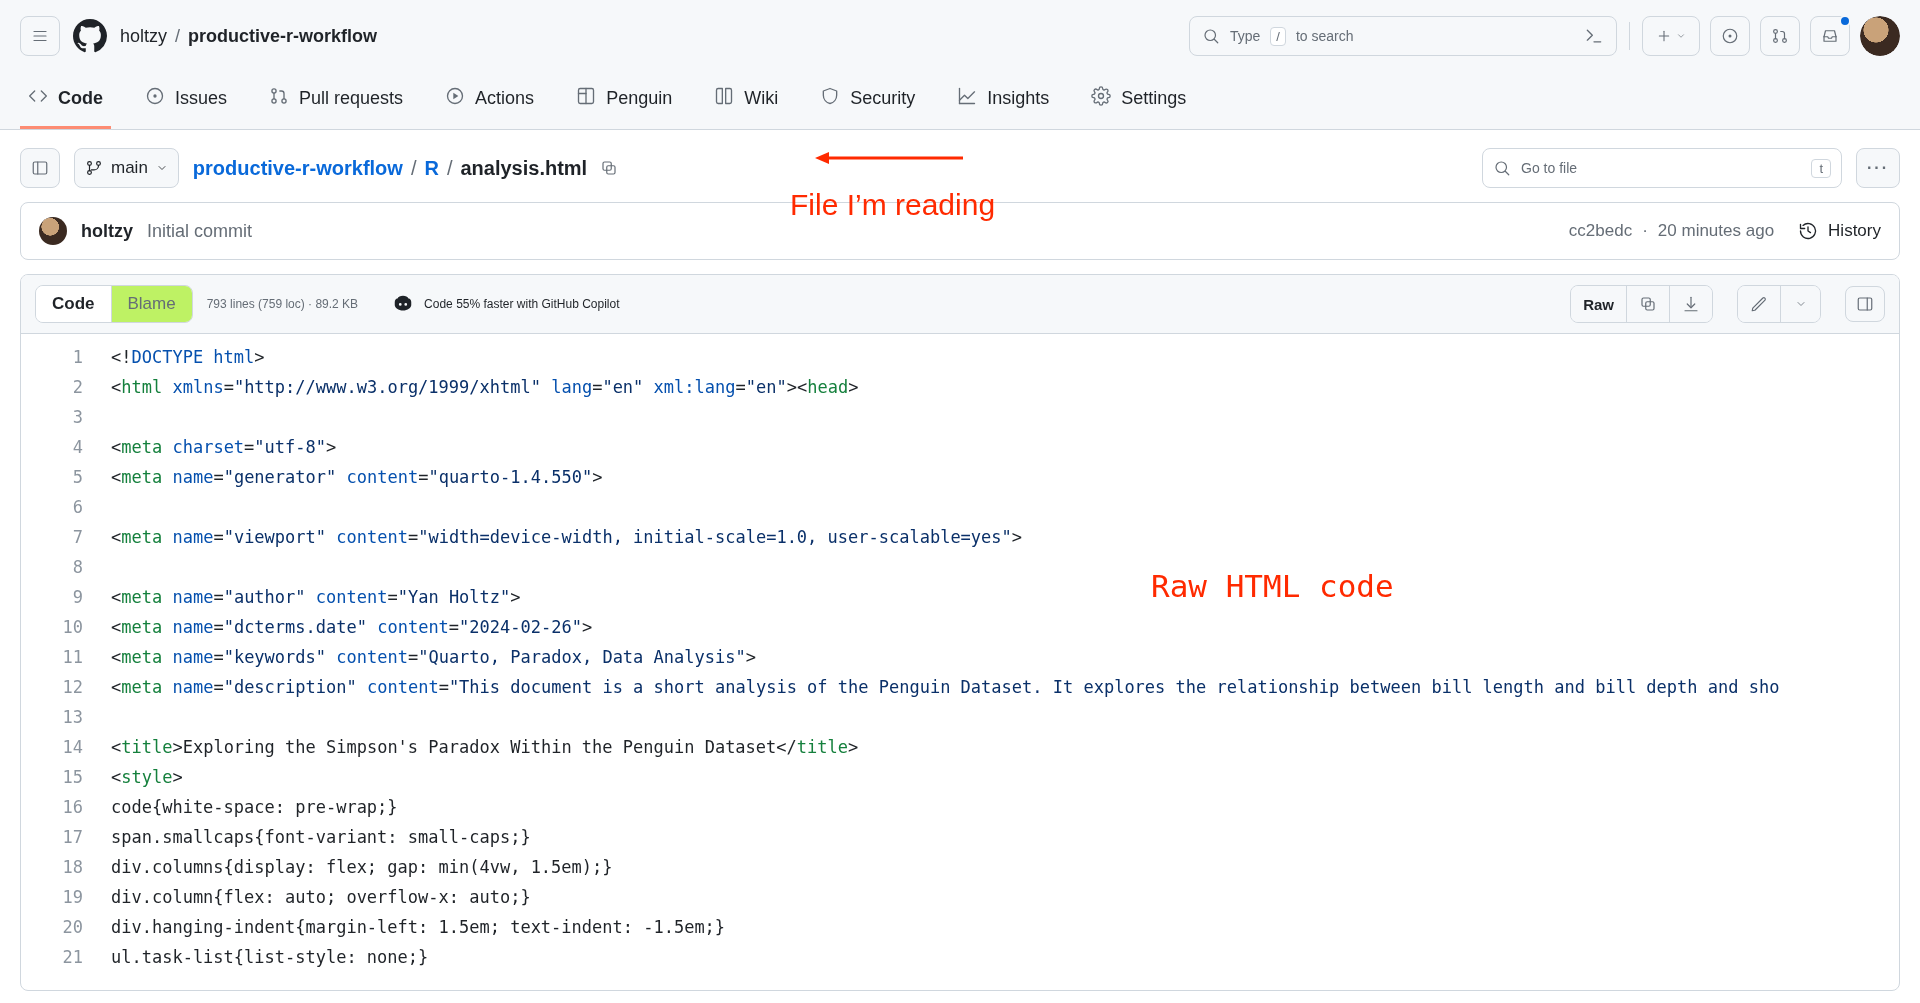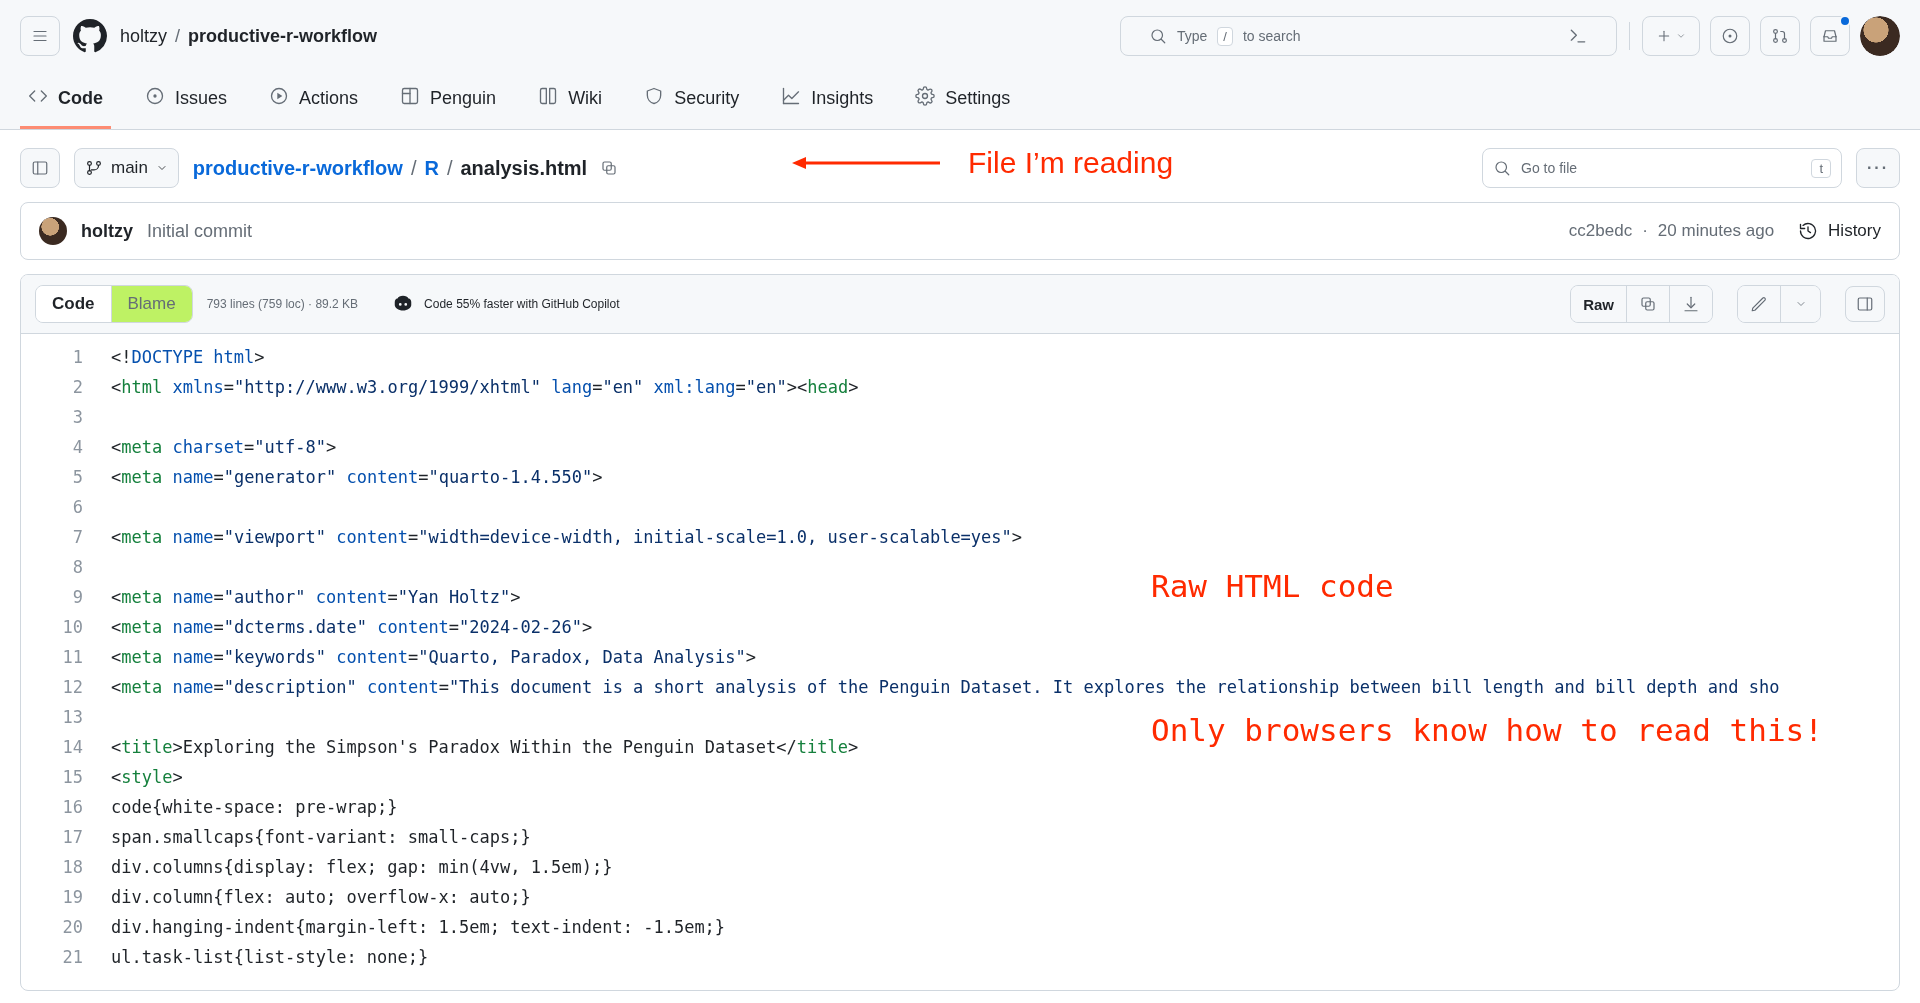--- a/index.html
+++ b/index.html
@@ -38,23 +38,23 @@
   .crumbs {
     display: flex; align-items: center; gap: 8px;
     font-size: 18px;
   }
   .crumbs .owner { color: #1f2328; font-weight: 400;}
   .crumbs .sep   { color: #656d76; }
   .crumbs .repo  { color: #1f2328; font-weight: 600;}
   .spacer { flex: 1; }
   .search-box {
     display: flex; align-items: center; gap: 10px;
-    width: 497px; height: 40px;
+    width: 428px; height: 40px;
     border: 1px solid #d0d7de; border-radius: 8px;
-    padding: 0 28px; color: #656d76; background: #f6f8fa;
+    padding: 0 12px; color: #656d76; background: #f6f8fa;
   }
   .kbd {
     display:inline-flex; align-items:center; justify-content:center;
     border:1px solid #d0d7de; border-radius:4px; padding:1px 5px; font-size:13px;
     background:#fff;
   }
   .hdr-right { display:flex; gap:10px; }
   .plus-btn { width: 58px; display:flex; align-items:center; justify-content:center; gap:4px;}
   .divider-v { width:1px; height:28px; background:#d0d7de; align-self:center; margin:0 2px;}
   .avatar {
@@ -106,20 +106,21 @@
   .breadcrumb-file .cur { color:#1f2328; font-weight:700;}
   .copy-path-btn {
     display:inline-flex; width:28px; height:28px; align-items:center; justify-content:center;
     color:#656d76; cursor:pointer; border-radius:6px;
   }
   .arrow-annot {
     position:absolute; left:790px; top: 16px;
     display:flex; align-items:center; gap:18px;
     color:#ff2a00; font-size:30px; font-weight:400;
     pointer-events:none;
+    flex-direction:column;
   }
   .arrow-svg { width:160px; height:24px;}
   .gotofile {
     display:flex; align-items:center; gap:10px;
     width:360px; height:40px; border:1px solid #d0d7de; border-radius:8px;
     padding:12px 10px; color:#656d76;
   }
   .gotofile .kbd2 {
     margin-left:auto; border:1px solid #d0d7de; border-radius:4px;
     padding:1px 7px; font-size:13px; background:#fff;
@@ -277,20 +278,30 @@
           <polyline points="8 6 2 12 8 18"></polyline>
         </svg></span>
     <span class="tab-lbl">Code</span>
   </div>
   <div class="repo-tab">
     <span class="tab-icon"><svg class="ico" viewBox="0 0 24 24">
           <circle cx="12" cy="12" r="9"></circle>
           <circle cx="12" cy="12" r="2" style="fill:currentColor;stroke:none"></circle>
         </svg></span>
     <span class="tab-lbl">Issues</span>
+  </div>
+  <div class="repo-tab">
+    <span class="tab-icon"><svg class="ico" viewBox="0 0 24 24">
+          <circle cx="6" cy="6" r="2.5"></circle>
+          <circle cx="6" cy="18" r="2.5"></circle>
+          <circle cx="18" cy="18" r="2.5"></circle>
+          <path d="M6 8.5v7"></path>
+          <path d="M13 6h2a3 3 0 0 1 3 3v6.5"></path>
+        </svg></span>
+    <span class="tab-lbl">Pull requests</span>
   </div>
   <div class="repo-tab">
     <span class="tab-icon"><svg class="ico" viewBox="0 0 24 24">
           <circle cx="12" cy="12" r="9"></circle>
           <polygon points="10 8 16 12 10 16" style="fill:currentColor;stroke:none"></polygon>
         </svg></span>
     <span class="tab-lbl">Actions</span>
   </div>
   <div class="repo-tab">
     <span class="tab-icon"><svg class="ico" viewBox="0 0 24 24">
@@ -453,16 +464,15 @@
             <line x1="15" y1="4" x2="15" y2="20"></line>
           </svg>
         </button>
     </div>
   </div>
 
   <div class="code-area" id="code-area">
     
     <div class="ln">1</div><div class="cl"><span class="pun">&lt;!</span><span class="doc">DOCTYPE html</span><span class="pun">&gt;</span></div><div class="ln">2</div><div class="cl"><span class="pun">&lt;</span><span class="tag">html</span><span class="pun"> </span><span class="attr">xmlns</span><span class="pun">=</span><span class="str">"http://www.w3.org/1999/xhtml"</span><span class="pun"> </span><span class="attr">lang</span><span class="pun">=</span><span class="str">"en"</span><span class="pun"> </span><span class="attr">xml:lang</span><span class="pun">=</span><span class="str">"en"</span><span class="pun">&gt;&lt;</span><span class="tag">head</span><span class="pun">&gt;</span></div><div class="ln">3</div><div class="cl">&nbsp;</div><div class="ln">4</div><div class="cl"><span class="pun">&lt;</span><span class="tag">meta</span><span class="pun"> </span><span class="attr">charset</span><span class="pun">=</span><span class="str">"utf-8"</span><span class="pun">&gt;</span></div><div class="ln">5</div><div class="cl"><span class="pun">&lt;</span><span class="tag">meta</span><span class="pun"> </span><span class="attr">name</span><span class="pun">=</span><span class="str">"generator"</span><span class="pun"> </span><span class="attr">content</span><span class="pun">=</span><span class="str">"quarto-1.4.550"</span><span class="pun">&gt;</span></div><div class="ln">6</div><div class="cl">&nbsp;</div><div class="ln">7</div><div class="cl"><span class="pun">&lt;</span><span class="tag">meta</span><span class="pun"> </span><span class="attr">name</span><span class="pun">=</span><span class="str">"viewport"</span><span class="pun"> </span><span class="attr">content</span><span class="pun">=</span><span class="str">"width=device-width, initial-scale=1.0, user-scalable=yes"</span><span class="pun">&gt;</span></div><div class="ln">8</div><div class="cl">&nbsp;</div><div class="ln">9</div><div class="cl"><span class="pun">&lt;</span><span class="tag">meta</span><span class="pun"> </span><span class="attr">name</span><span class="pun">=</span><span class="str">"author"</span><span class="pun"> </span><span class="attr">content</span><span class="pun">=</span><span class="str">"Yan Holtz"</span><span class="pun">&gt;</span></div><div class="ln">10</div><div class="cl"><span class="pun">&lt;</span><span class="tag">meta</span><span class="pun"> </span><span class="attr">name</span><span class="pun">=</span><span class="str">"dcterms.date"</span><span class="pun"> </span><span class="attr">content</span><span class="pun">=</span><span class="str">"2024-02-26"</span><span class="pun">&gt;</span></div><div class="ln">11</div><div class="cl"><span class="pun">&lt;</span><span class="tag">meta</span><span class="pun"> </span><span class="attr">name</span><span class="pun">=</span><span class="str">"keywords"</span><span class="pun"> </span><span class="attr">content</span><span class="pun">=</span><span class="str">"Quarto, Paradox, Data Analysis"</span><span class="pun">&gt;</span></div><div class="ln">12</div><div class="cl"><span class="pun">&lt;</span><span class="tag">meta</span><span class="pun"> </span><span class="attr">name</span><span class="pun">=</span><span class="str">"description"</span><span class="pun"> </span><span class="attr">content</span><span class="pun">=</span><span class="str">"This document is a short analysis of the Penguin Dataset. It explores the relationship between bill length and bill depth and sho</span></div><div class="ln">13</div><div class="cl">&nbsp;</div><div class="ln">14</div><div class="cl"><span class="pun">&lt;</span><span class="tag">title</span><span class="pun">&gt;</span><span class="pun">Exploring the Simpson's Paradox Within the Penguin Dataset</span><span class="pun">&lt;/</span><span class="tag">title</span><span class="pun">&gt;</span></div><div class="ln">15</div><div class="cl"><span class="pun">&lt;</span><span class="tag">style</span><span class="pun">&gt;</span></div><div class="ln">16</div><div class="cl"><span class="pun">code{white-space: pre-wrap;}</span></div><div class="ln">17</div><div class="cl"><span class="pun">span.smallcaps{font-variant: small-caps;}</span></div><div class="ln">18</div><div class="cl"><span class="pun">div.columns{display: flex; gap: min(4vw, 1.5em);}</span></div><div class="ln">19</div><div class="cl"><span class="pun">div.column{flex: auto; overflow-x: auto;}</span></div><div class="ln">20</div><div class="cl"><span class="pun">div.hanging-indent{margin-left: 1.5em; text-indent: -1.5em;}</span></div><div class="ln">21</div><div class="cl"><span class="pun">ul.task-list{list-style: none;}</span></div><div class="big-annot">
       <div>Raw HTML code</div>
-      <div>Only browsers know how to read this!</div>
     </div>
   </div>
 </div>
 
 </body></html>

